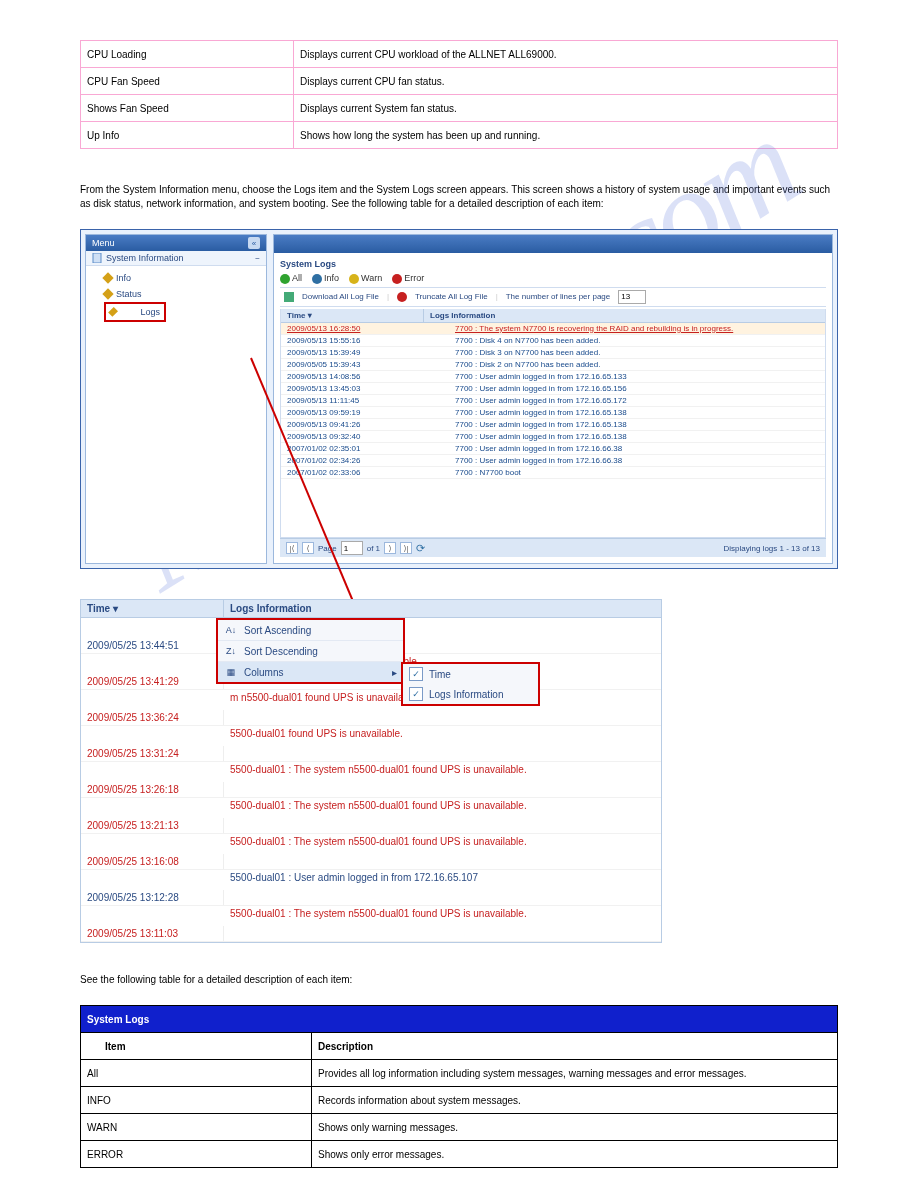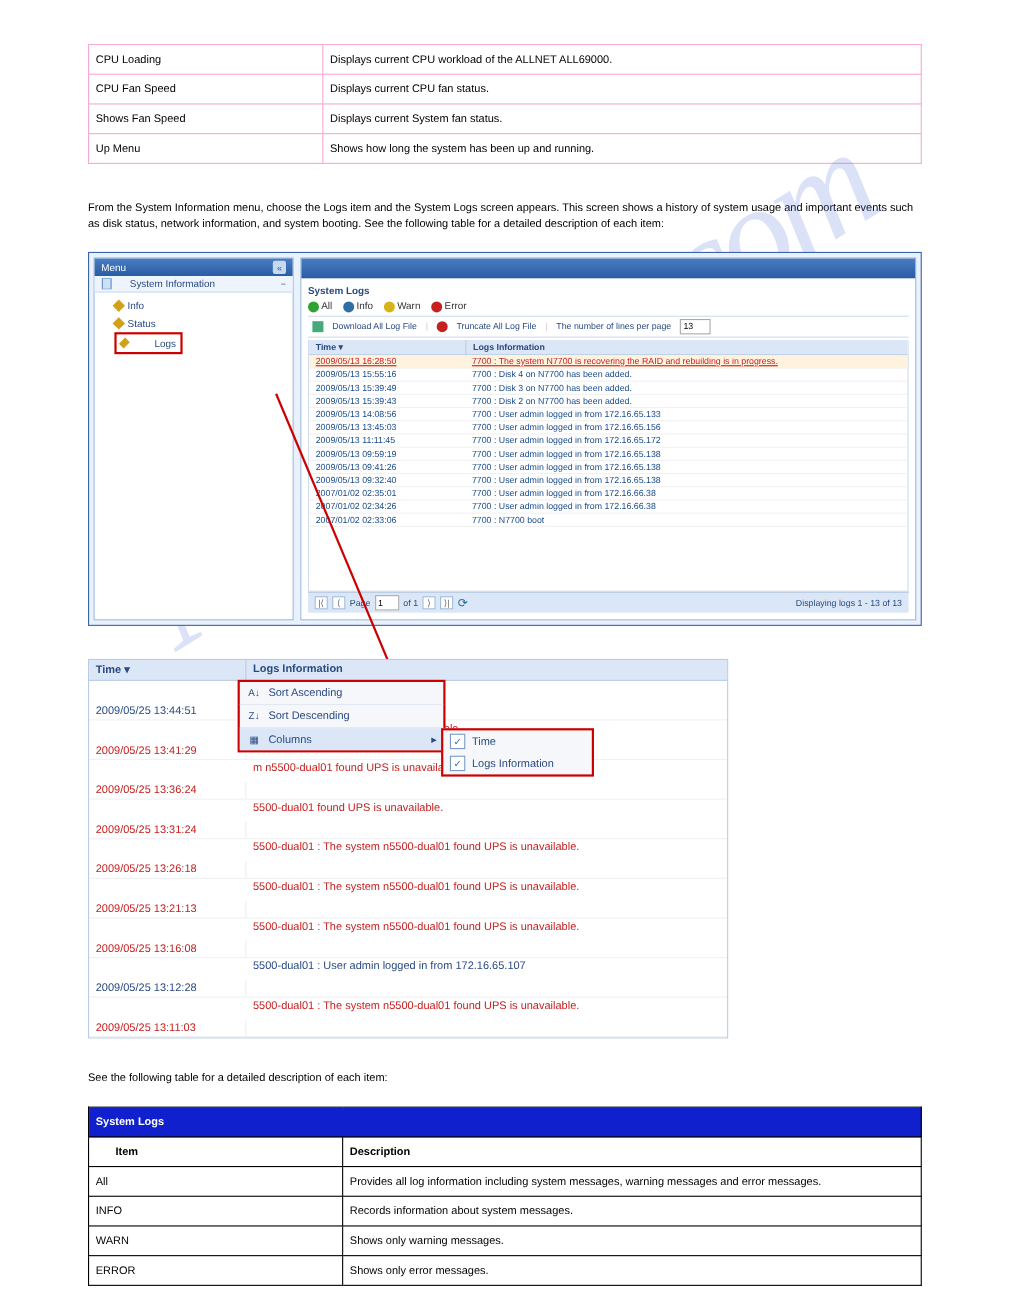--- a/index.html
+++ b/index.html
@@ -9,21 +9,21 @@
 .plain-table th, .plain-table td { border: 1px solid #f9a8d4; padding: 3px 6px; height: 20px; font-size: 10px; text-align: left; vertical-align: middle; }
 
 .small-text { font-size: 10px; line-height: 1.4; margin: 6px 0 18px; }
 .gap { height: 18px; }
 
 
 .shot { border: 1px solid #3a63aa; background: #e9f1fc; display: flex; padding: 4px; gap: 6px; box-sizing: border-box; height: 340px; position: relative; }
 .menu-panel { width: 180px; background: #fff; border: 1px solid #9cb8dd; display: flex; flex-direction: column; position: relative; }
 .menu-header { background: linear-gradient(#4a7cc4, #2a5ca2); color: #fff; font-size: 9px; padding: 2px 6px; display: flex; justify-content: space-between; align-items: center; }
 .menu-close { width: 12px; height: 12px; background: #c7d9f1; border-radius: 2px; display: flex; align-items: center; justify-content: center; font-size: 8px; color: #2a5ca2; }
-.sysinfo-band { background: #eef4fc; border-bottom: 1px solid #cfdcef; font-size: 9px; padding: 2px 6px; display: flex; align-items: center; gap: 16px; color: #2a4a82; }
+.sysinfo-band { background: #eef4fc; border-bottom: 1px solid #cfdcef; font-size: 9px; padding: 2px 6px; display: flex; align-items: center; gap: 4px; color: #2a4a82; }
 .tree { padding: 4px 0 0 18px; font-size: 9px; line-height: 16px; }
 .tree .item { display: flex; align-items: center; gap: 4px; color: #2a4a82; }
 .tree .item.boxed { border: 2px solid #cc0000; padding: 0 4px; width: 50px; gap: 24px; }
 .cube-icon { width: 8px; height: 8px; background: #d4a017; transform: rotate(45deg); }
 
 .main-panel { flex: 1; background: #fff; border: 1px solid #9cb8dd; display: flex; flex-direction: column; position: relative; }
 .syslog-header { background: linear-gradient(#4a7cc4, #2a5ca2); color: #fff; font-size: 9px; padding: 2px 6px; height: 14px; display: flex; align-items: center; }
 .syslog-body { flex: 1; padding: 6px; display: flex; flex-direction: column; overflow: hidden; }
 .syslog-title { font-weight: bold; color: #2a4a82; font-size: 9px; margin-bottom: 4px; }
 .filters { display: flex; gap: 10px; align-items: center; font-size: 9px; color: #333; margin-bottom: 3px; }
@@ -37,21 +37,21 @@
 .file-bar .x-icon { width: 10px; height: 10px; border-radius: 50%; background: #c62020; display: inline-block; }
 .file-bar input { border: 1px solid #aaa; width: 22px; height: 10px; font-size: 8px; }
 
 .log-grid { flex: 1; overflow: hidden; border: 1px solid #cfdcef; border-top: none; }
 .log-headrow { display: flex; background: #dbe7f6; border-bottom: 1px solid #b8cce4; font-size: 8px; font-weight: bold; color: #2a4a82; }
 .log-col-time { width: 130px; padding: 2px 6px; border-right: 1px solid #b8cce4; }
 .log-col-info { flex: 1; padding: 2px 6px; }
 .log-rows { font-size: 8px; }
 .log-row { display: flex; border-bottom: 1px solid #f1f1f1; }
 .log-row .t { width: 130px; padding: 1px 6px; color: #184a8c; }
-.log-row .m { flex: 1; padding: 1px 6px; color: #184a8c; }
+.log-row .m { flex: 1; padding: 1px 6px; color: #184a8c; margin-left: 26px; }
 .log-row.selected { background: #fff3e0; }
 .log-row.selected .t, .log-row.selected .m { color: #c62020; text-decoration: underline; }
 
 .pager { display: flex; align-items: center; gap: 6px; background: #dbe7f6; border-top: 1px solid #b8cce4; padding: 2px 6px; font-size: 8px; color: #2a4a82; justify-content: space-between; }
 .pager .left { display: flex; align-items: center; gap: 4px; }
 .pager input { border: 1px solid #aaa; width: 16px; height: 10px; font-size: 8px; }
 .pager .nav { width: 10px; height: 10px; border: 1px solid #9cb8dd; background: #fff; display: inline-flex; align-items: center; justify-content: center; color: #666; }
 
 .arrow-draw { position: absolute; left: 155px; top: 110px; width: 200px; height: 600px; pointer-events: none; }
 
@@ -95,21 +95,21 @@
         </tr>
         <tr>
           <td style="width: 200px;">CPU Fan Speed</td>
           <td style="width: auto;">Displays current CPU fan status.</td>
         </tr>
         <tr>
           <td style="width: 200px;">Shows Fan Speed</td>
           <td style="width: auto;">Displays current System fan status.</td>
         </tr>
         <tr>
-          <td style="width: 200px;">Up Menu</td>
+          <td style="width: 200px;">Up Info</td>
           <td style="width: auto;">Shows how long the system has been up and running.</td>
         </tr>
       </tbody>
   </table>
 
   <div class="gap"></div>
   <div class="small-text">From the System Information menu, choose the Logs item and the System Logs screen appears. This screen shows a history of system usage and important events such as disk status, network information, and system booting. See the following table for a detailed description of each item:</div>
 
   <div class="shot">
     <div class="menu-panel">
@@ -172,21 +172,21 @@
               </div>
               <div class="log-row">
                 <div class="t">2009/05/13 15:55:16</div>
                 <div class="m">7700 : Disk 4 on N7700 has been added.</div>
               </div>
               <div class="log-row">
                 <div class="t">2009/05/13 15:39:49</div>
                 <div class="m">7700 : Disk 3 on N7700 has been added.</div>
               </div>
               <div class="log-row">
-                <div class="t">2009/05/13 15:39:43</div>
+                <div class="t">2009/05/05 15:39:43</div>
                 <div class="m">7700 : Disk 2 on N7700 has been added.</div>
               </div>
               <div class="log-row">
                 <div class="t">2009/05/13 14:08:56</div>
                 <div class="m">7700 : User admin logged in from 172.16.65.133</div>
               </div>
               <div class="log-row">
                 <div class="t">2009/05/13 13:45:03</div>
                 <div class="m">7700 : User admin logged in from 172.16.65.156</div>
               </div>

